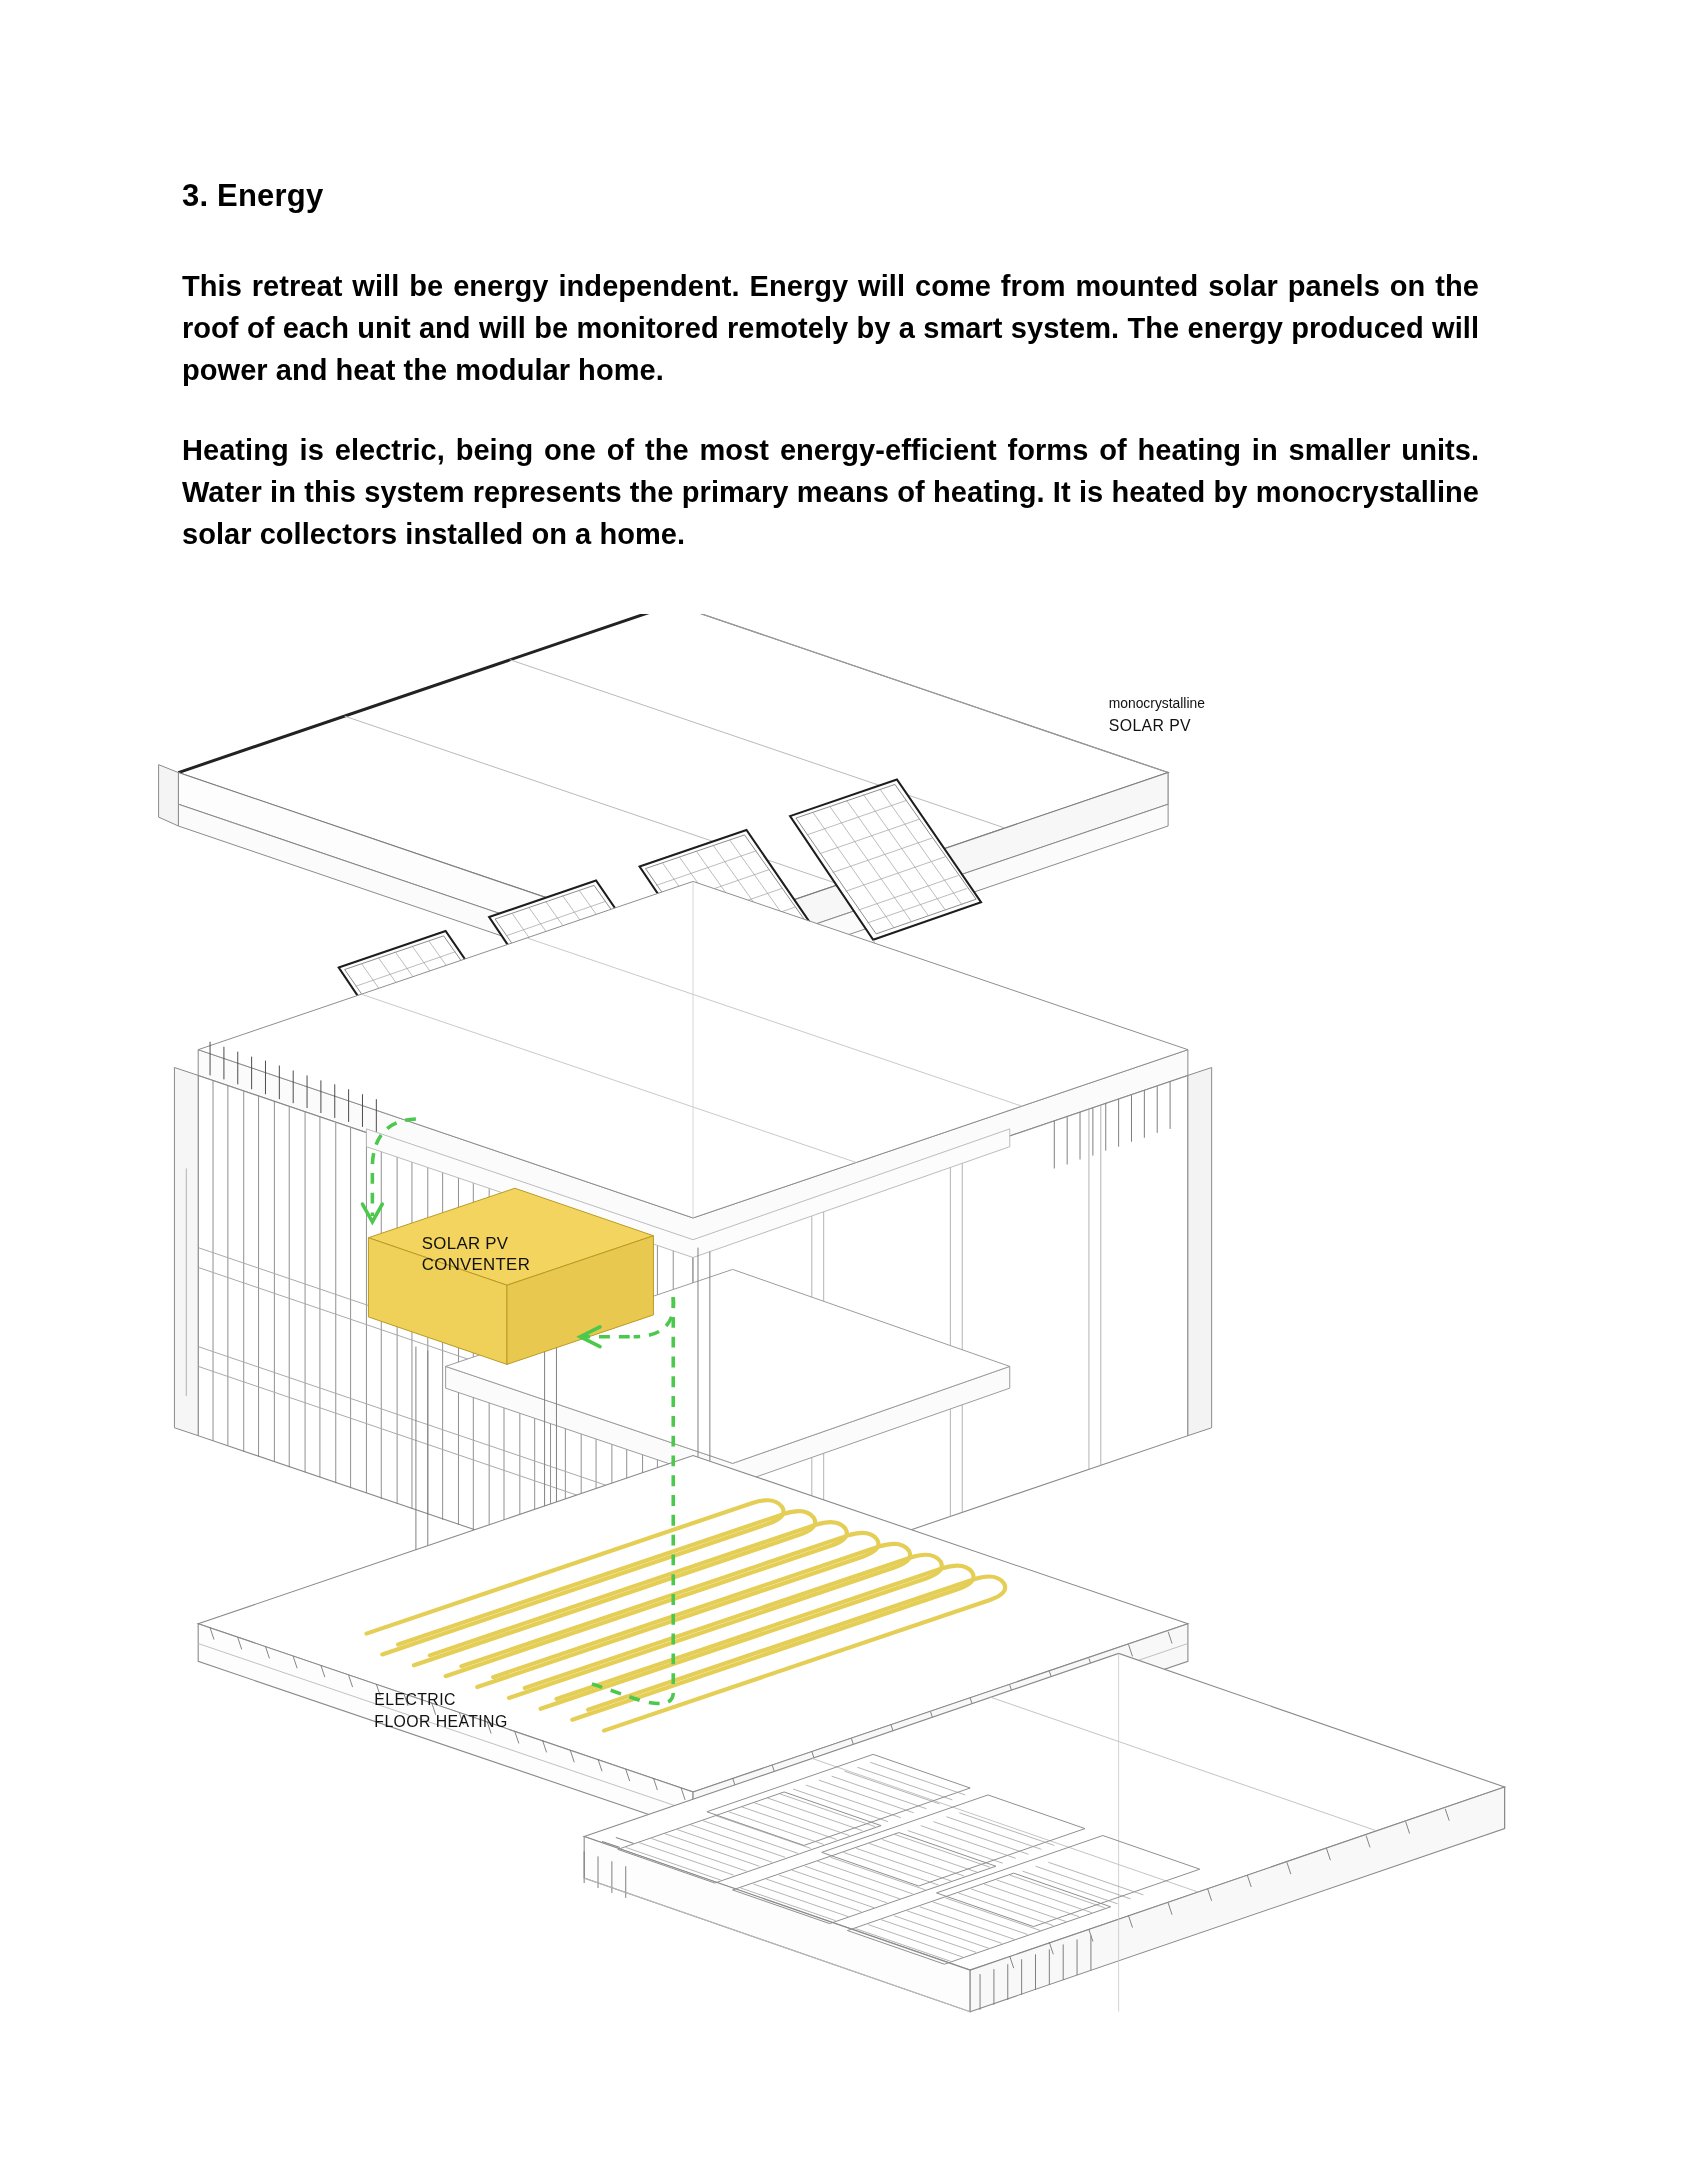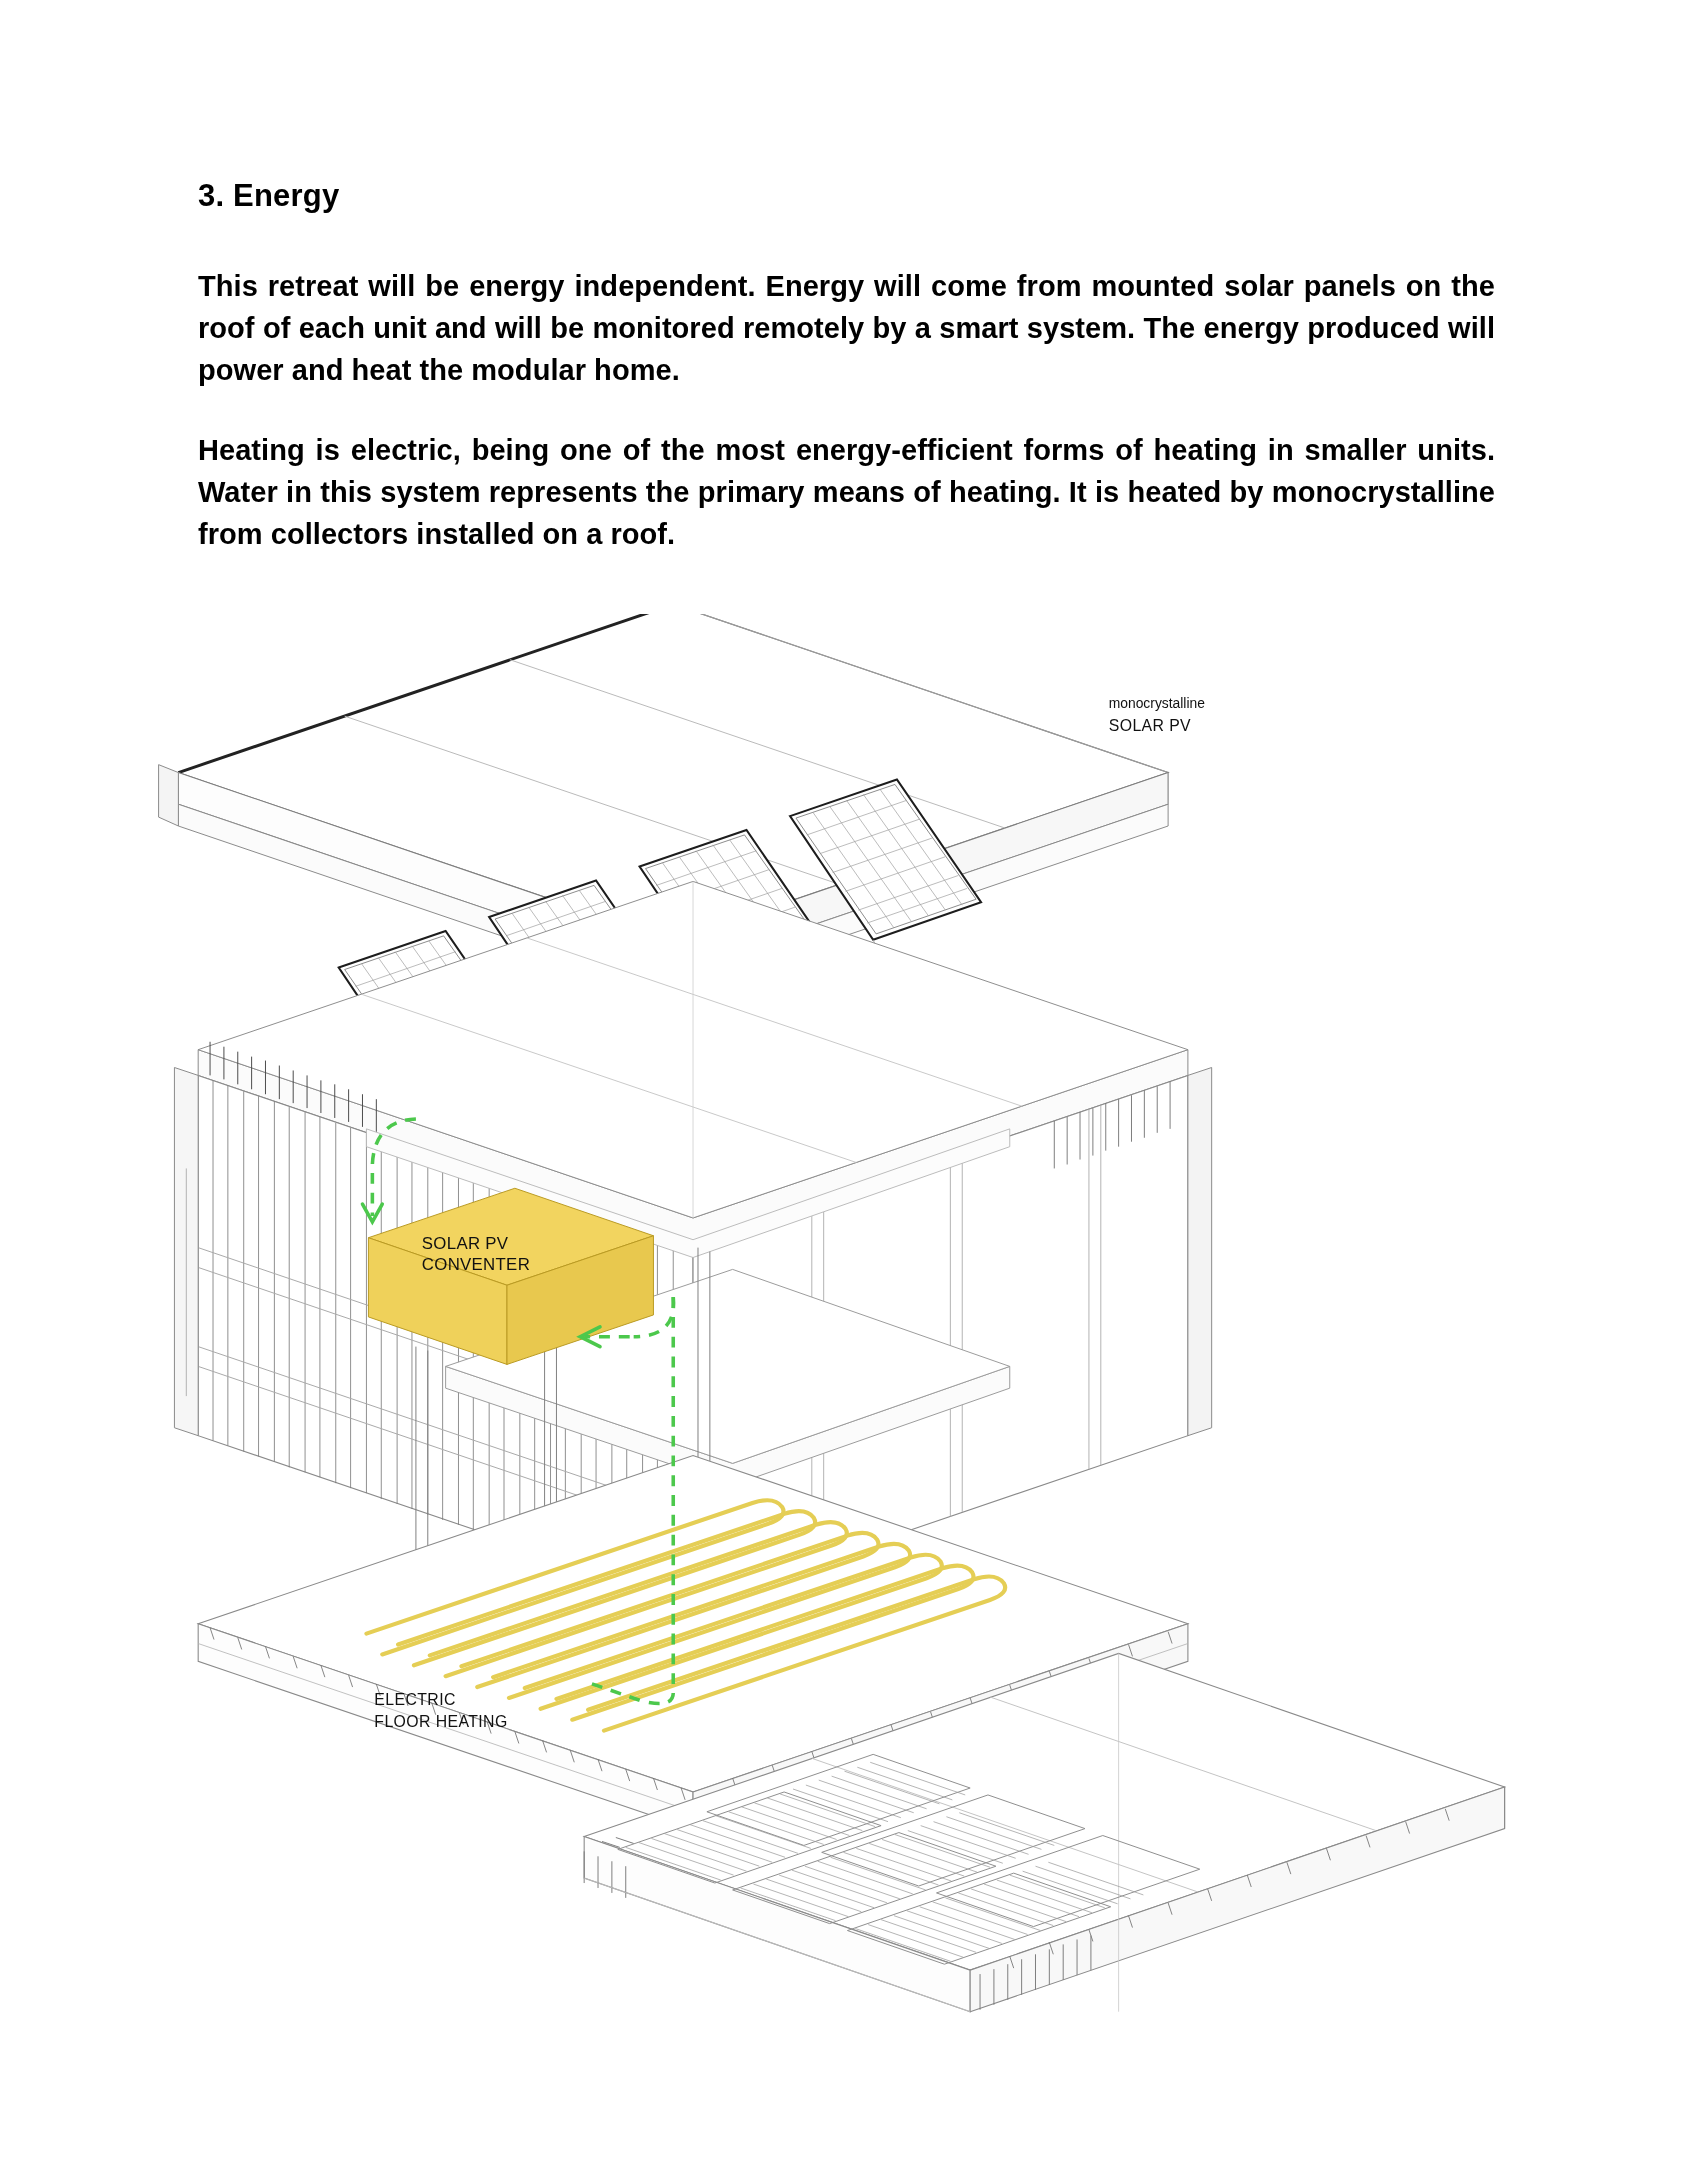--- a/index.html
+++ b/index.html
@@ -12,21 +12,21 @@
     overflow:hidden;
     position:relative;
   }
   .page {
     position:absolute; inset:0;
     padding:0;
   }
   
   .text-col {
     position:absolute;
-    left:198px; top:178px; width:1297px;
+    left:182px; top:178px; width:1297px;
   }
   h1.section-title {
     font-size:31px;
     font-weight:bold;
     margin:0 0 51px 0;
     letter-spacing:0.2px;
   }
   p.body-par {
     font-size:29px;
     line-height:1.45;
@@ -56,21 +56,21 @@
   .lbl-conv { font-size:17px; letter-spacing:0.3px; }
 </style>
 </head>
 <body>
 
 <div class="page">
 
   <div class="text-col">
     <h1 class="section-title">3. Energy</h1>
     <p class="body-par">This retreat will be energy independent. Energy will come from mounted solar panels on the roof of each unit and will be monitored remotely by a smart system. The energy produced will power and heat the modular home.</p>
-    <p class="body-par">Heating is electric, being one of the most energy-efficient forms of heating in smaller units. Water in this system represents the primary means of heating. It is heated by monocrystalline from collectors installed on a roof.</p>
+    <p class="body-par">Heating is electric, being one of the most energy-efficient forms of heating in smaller units. Water in this system represents the primary means of heating. It is heated by monocrystalline solar collectors installed on a home.</p>
   </div>
 
   <div class="diagram-wrap">
     <svg viewBox="0 0 1460 1500" xmlns="http://www.w3.org/2000/svg">
       <defs>
         <g id="pvgrid"></g>
       </defs>
 
       <g>
 

